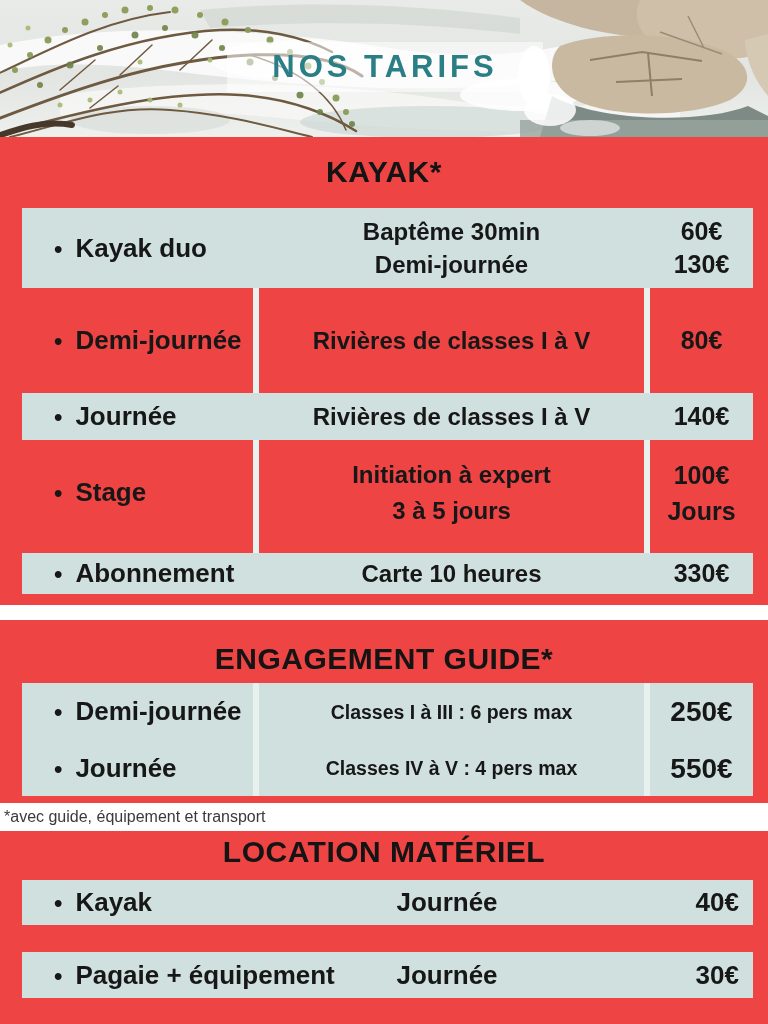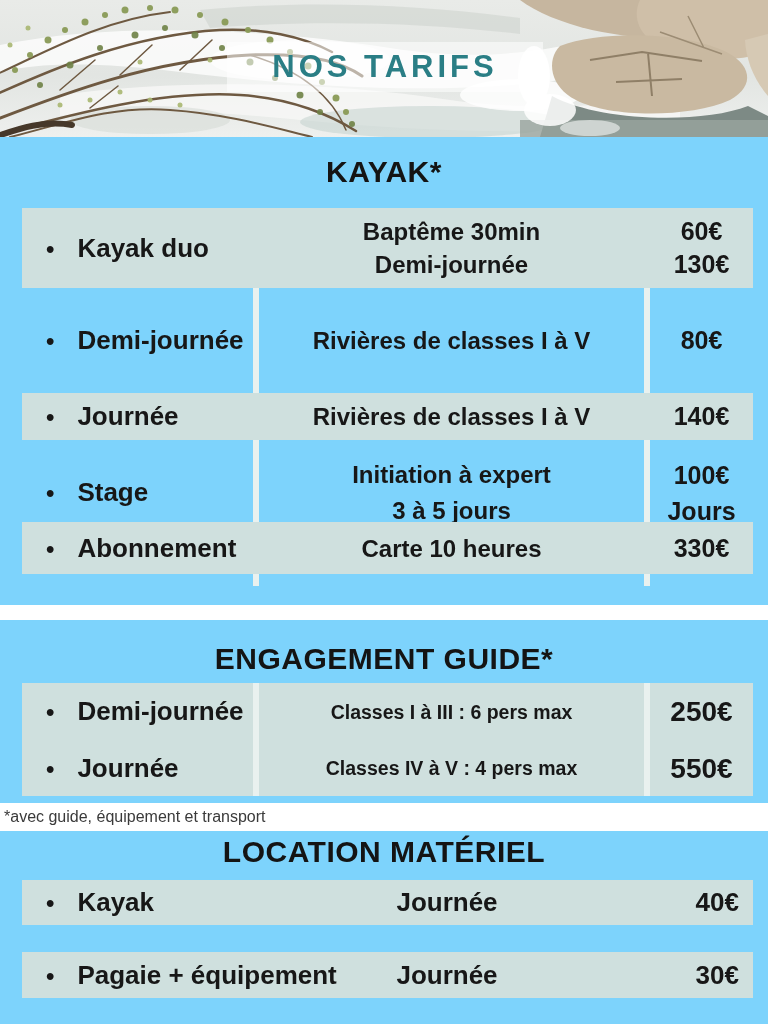--- a/index.html
+++ b/index.html
@@ -7,53 +7,53 @@
         font-family:"Liberation Sans","DejaVu Sans",sans-serif;color:#171717;}
 
   
   .banner{position:absolute;left:0;top:0;width:768px;height:137px;overflow:hidden;}
   .banner svg{display:block;}
   .title-box{position:absolute;left:227px;top:42px;width:316px;height:50px;
              background:rgba(255,255,255,0.55);display:flex;align-items:center;justify-content:center;}
   .banner-title{font-size:31px;font-weight:800;letter-spacing:4px;color:#2a7e85;}
 
   
-  .sec{position:absolute;left:0;width:768px;background:#7dd3fc;}
+  .sec{position:absolute;left:0;width:768px;background:#ef4444;}
   .s1{top:137px;height:468px;}
   .s2{top:620px;height:183px;}
   .s3{top:831px;height:193px;}
   .sec-title{position:absolute;left:0;width:768px;margin:0;text-align:center;
              font-size:30px;line-height:34px;font-weight:800;letter-spacing:0.5px;color:#141414;}
   .s1 .sec-title{top:18px;}
   .s2 .sec-title{top:24px;line-height:30px;}
   .s3 .sec-title{top:6px;line-height:30px;}
 
   
   .row{position:absolute;left:22px;width:731px;display:grid;
        grid-template-columns:231px 6px 385px 6px 103px;}
   .light{background:#cfe0de;}
   .sep{position:absolute;width:6px;background:#e9f1ef;}
   .s1 .sep{top:71px;height:378px;}
   .sep1{left:253px;} .sep2{left:644px;}
 
-  .c1{display:flex;align-items:center;padding-left:24px;gap:23px;
+  .c1{display:flex;align-items:center;padding-left:32px;gap:13px;
       font-size:26px;font-weight:800;white-space:nowrap;}
   .bullet::before{content:"•";font-size:24px;line-height:1;}
   .c2{grid-column:3;display:flex;flex-direction:column;justify-content:center;align-items:center;
       text-align:center;font-size:24px;line-height:33px;font-weight:800;}
   .c3{grid-column:5;display:flex;flex-direction:column;justify-content:center;align-items:center;
       text-align:center;font-size:25px;line-height:33px;font-weight:800;}
 
   
   .r1{top:71px;height:80px;}
   .r2{top:151px;height:105px;}
   .r3{top:256px;height:47px;}
   .r4{top:303px;height:105px;}
   .r4 .c2,.r4 .c3{line-height:36px;}
-  .r5{top:385px;height:52px;}
+  .r5{top:416px;height:41px;}
 
   
   .block{position:absolute;left:22px;top:63px;width:731px;height:113px;background:#cfe0de;}
   .block .sep{top:0;height:113px;}
   .sep1b{left:231px;} .sep2b{left:622px;}
   .row2{position:absolute;left:0;width:731px;display:grid;
         grid-template-columns:231px 6px 385px 6px 103px;}
   .rA{top:0;height:57px;} .rB{top:57px;height:56px;}
   .row2 .c2{font-size:19.5px;line-height:24px;}
   .row2 .c3{font-size:28px;}

